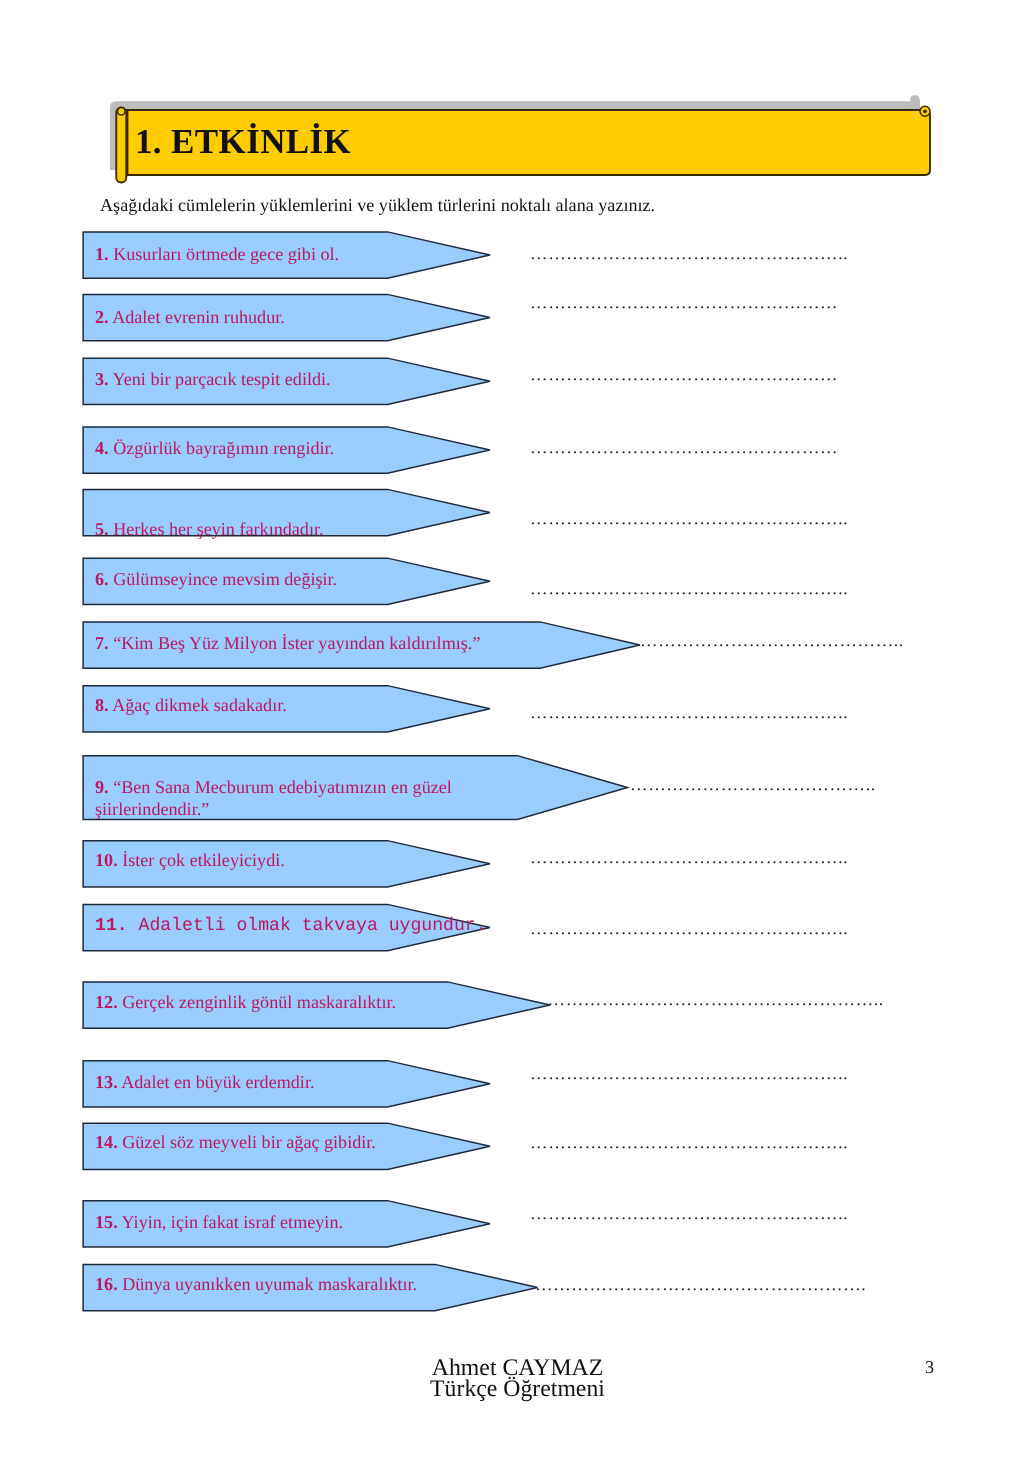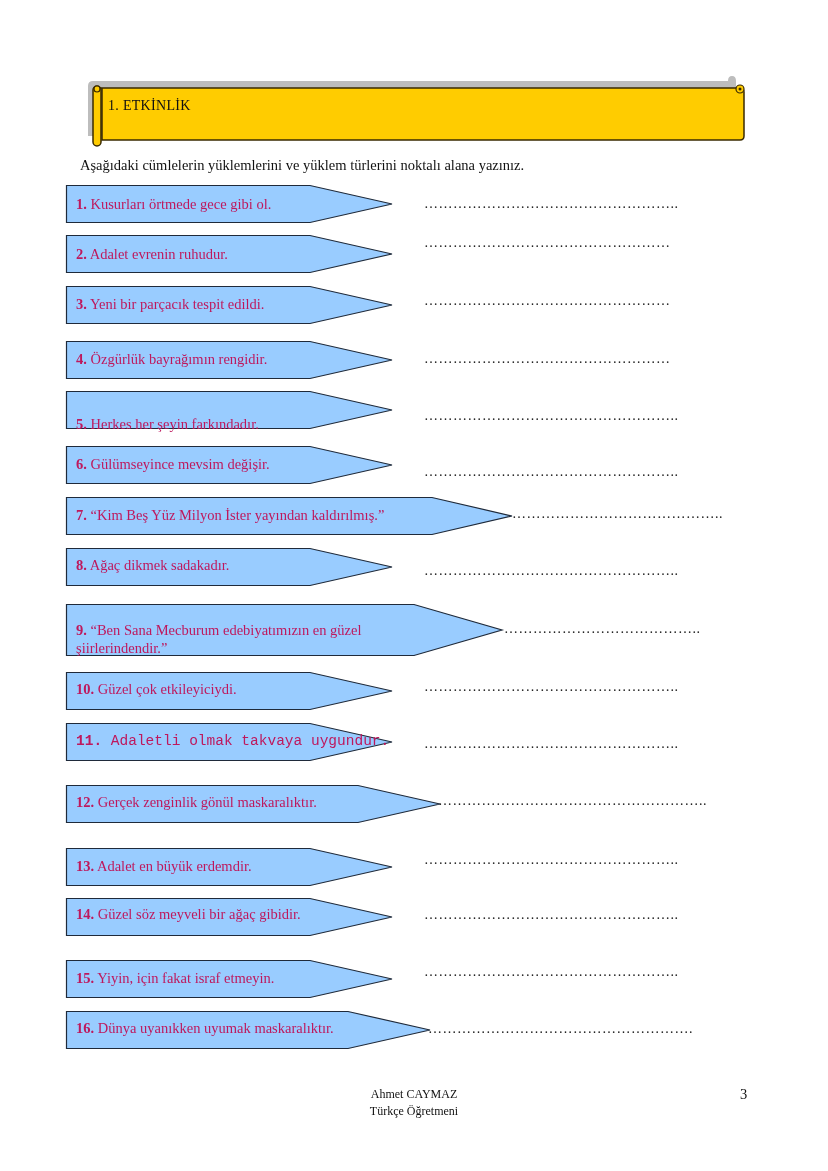--- a/index.html
+++ b/index.html
@@ -1,28 +1,28 @@
 <!DOCTYPE html>
 <html><head>
 <meta charset="utf-8">
 <style>
   html, body { margin: 0; padding: 0; background: #ffffff; }
   body { width: 828px; height: 1171px; position: relative; overflow: hidden;
          font-family: "Liberation Serif", "DejaVu Serif", serif; color: #111; }
   .banner { position: absolute; left: 84px; top: 76px; width: 662px; height: 72px; }
   .banner svg { position: absolute; left: 0; top: 0; }
-  .banner-title { position: absolute; left: 24px; top: 22px; font-size: 14px; font-weight: normal; color: #111; letter-spacing: 0.3px; }
+  .banner-title { position: absolute; left: 24px; top: 22px; font-size: 28px; font-weight: bold; color: #111; letter-spacing: 0.3px; }
   .instruction { position: absolute; left: 80px; top: 157px; font-size: 14.5px; color: #111; }
   .item { position: absolute; left: 66px; }
   .item svg { position: absolute; left: 0; top: 0; overflow: visible; }
   .item-text { position: absolute; left: 10px; font-size: 14.5px; line-height: 18px; color: #be185d; white-space: nowrap; }
   .item-text.two-line { white-space: normal; width: 360px; }
   .item-num { font-weight: bold; }
   .dots { position: absolute; font-size: 14px; color: #222; letter-spacing: 0.5px; white-space: nowrap; overflow: hidden; }
-  .footer { position: absolute; left: 0; width: 828px; top: 1086px; text-align: center; font-size: 12px; line-height: 17px; }
+  .footer { position: absolute; left: 0; width: 828px; top: 1086px; text-align: center; font-size: 19px; line-height: 17px; }
   .page-num { position: absolute; left: 740px; top: 1086px; font-size: 14.5px; }
 </style>
 </head>
 <body>
 
 <div class="banner">
   <svg width="662" height="72" viewBox="0 0 662 72">
 
     <path d="M4 10 Q4 5 9 5 L644 5 Q644 0 648 0 Q652 0 652 5 L652 60 L4 60 Z" fill="#BDBDBD"></path>
 
@@ -108,21 +108,21 @@
       <polygon points="0.5,0.5 348,0.5 436,26 348,51.5 0.5,51.5" fill="#99CCFF" stroke="#1F2A3A" stroke-width="1.2"></polygon>
     </svg>
   <div class="item-text two-line" style="top:17px;"><span class="item-num">9.</span> <span>“Ben Sana Mecburum edebiyatımızın en güzel şiirlerindendir.”</span></div>
 </div>
 <div class="dots" style="left:504px; top:621px;">…………………………………..</div>
 
 <div class="item" style="top:672px;">
   <svg width="330" height="38">
       <polygon points="0.5,0.5 244,0.5 326,19 244,37.5 0.5,37.5" fill="#99CCFF" stroke="#1F2A3A" stroke-width="1.2"></polygon>
     </svg>
-  <div class="item-text" style="top:8px;"><span class="item-num">10.</span> <span>Güzel çok etkileyiciydi.</span></div>
+  <div class="item-text" style="top:8px;"><span class="item-num">10.</span> <span>İster çok etkileyiciydi.</span></div>
 </div>
 <div class="dots" style="left:424px; top:679px;">……………………………………………..</div>
 
 <div class="item" style="top:723px;">
   <svg width="330" height="38">
       <polygon points="0.5,0.5 244,0.5 326,19 244,37.5 0.5,37.5" fill="#99CCFF" stroke="#1F2A3A" stroke-width="1.2"></polygon>
     </svg>
   <div class="item-text" style="top:9px;font-family:Liberation Mono, monospace;"><span class="item-num">11.</span> <span>Adaletli olmak takvaya uygundur.</span></div>
 </div>
 <div class="dots" style="left:424px; top:736px;">……………………………………………..</div>

